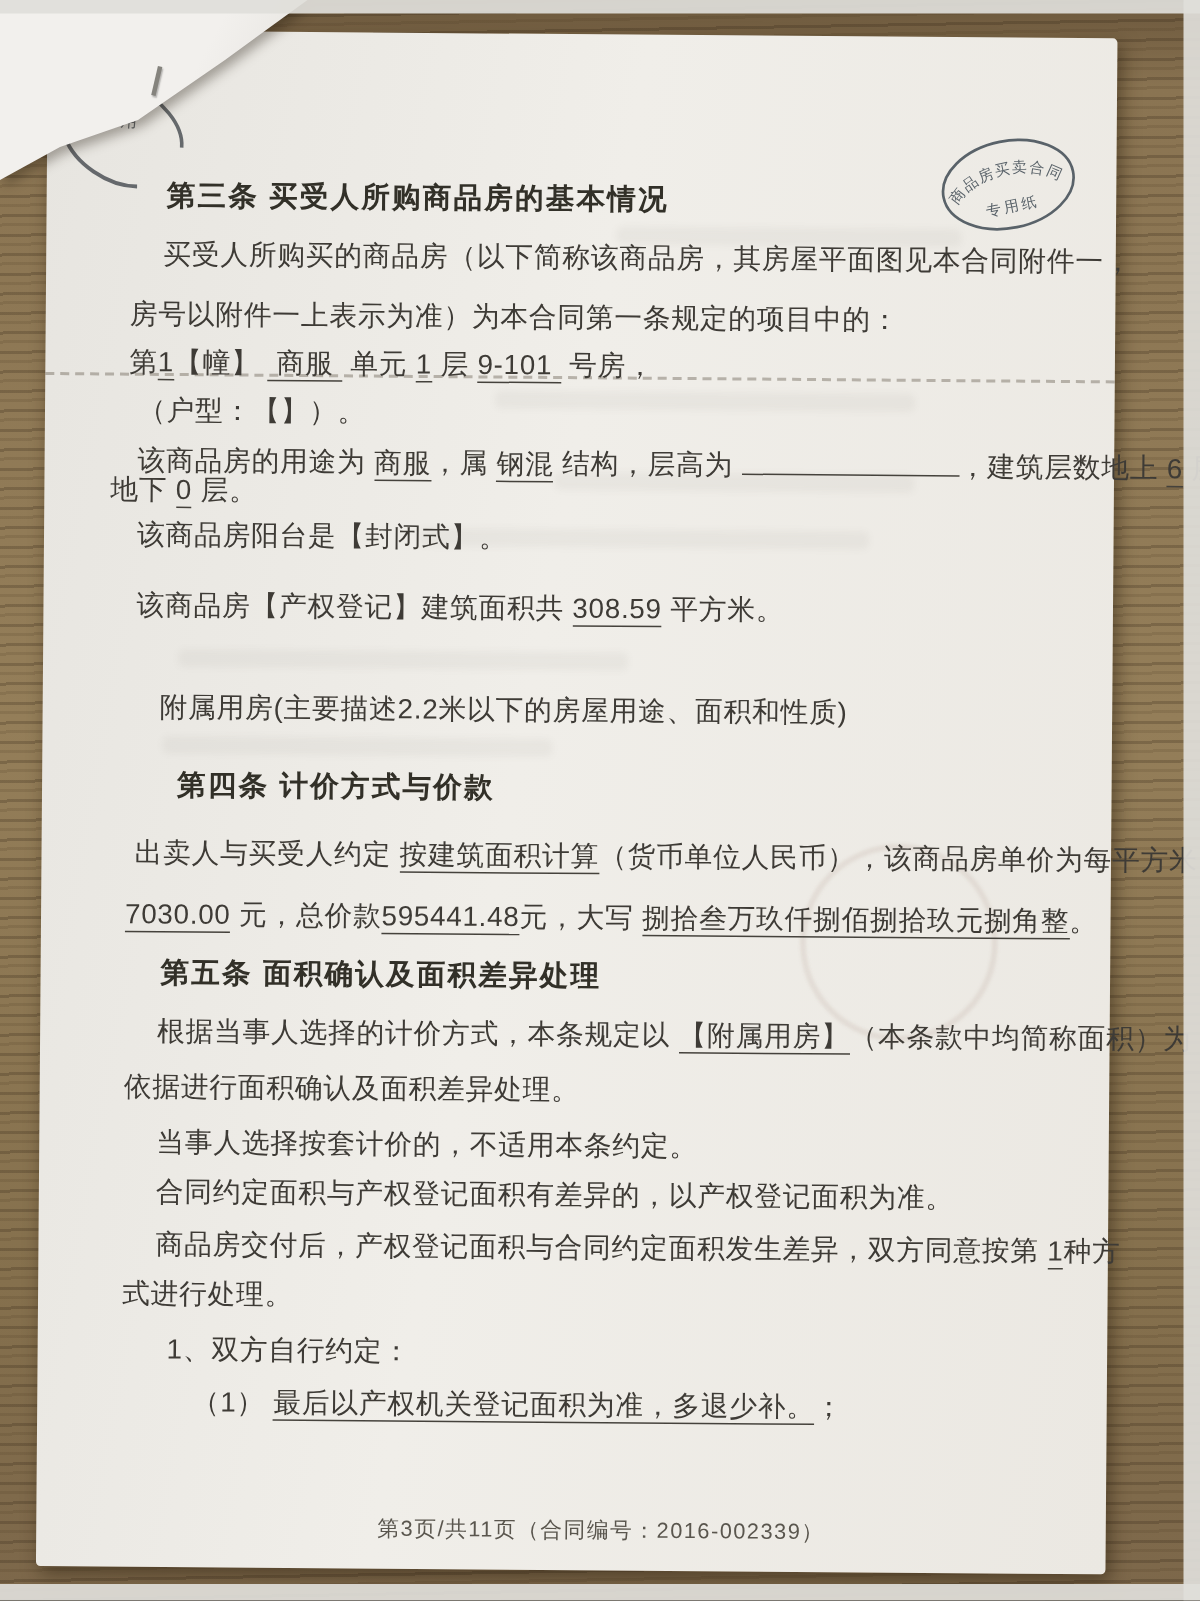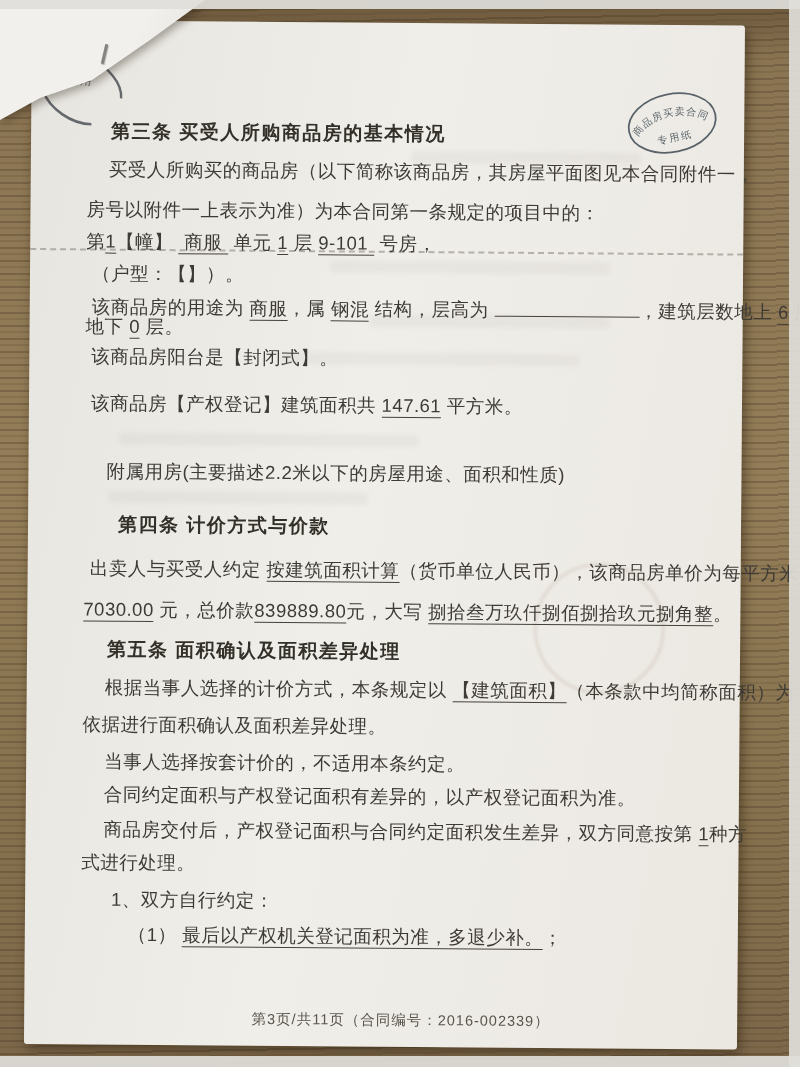--- a/index.html
+++ b/index.html
@@ -76,29 +76,29 @@
       </text>
       <text x="56" y="60" text-anchor="middle" font-size="10" fill="#35414b" letter-spacing="2">专用纸</text>
     </svg>
 
     <div class="ln hd" style="top:100px;left:80px;">第三条 买受人所购商品房的基本情况</div>
     <div class="ln" style="top:138px;left:78px;">买受人所购买的商品房（以下简称该商品房，其房屋平面图见本合同附件一，</div>
     <div class="ln" style="top:178px;left:56px;">房号以附件一上表示为准）为本合同第一条规定的项目中的：</div>
     <div class="ln" style="top:210px;left:56px;"><span>第</span><span class="u">1</span><span>【幢】 </span><span class="u"> 商服 </span><span> 单元 </span><span class="u">1</span><span> 层 </span><span class="u">9-101 </span><span> 号房，</span></div>
     <div class="ln" style="top:242px;left:62px;">（户型：【】）。</div>
     <div class="ln" style="top:272px;left:62px;"><span>该商品房的用途为 </span><span class="u">商服</span><span>，属 </span><span class="u">钢混</span><span> 结构，层高为 </span><span class="u blank"></span><span>，建筑层数地上 </span><span class="u">6</span><span> 层，</span></div>
-    <div class="ln" style="top:295px;left:56px;"><span>地下 </span><span class="u">0</span><span> 层。</span></div>
+    <div class="ln" style="top:295px;left:44px;"><span>地下 </span><span class="u">0</span><span> 层。</span></div>
     <div class="ln" style="top:325px;left:62px;">该商品房阳台是【封闭式】。</div>
-    <div class="ln" style="top:372px;left:62px;"><span>该商品房【产权登记】建筑面积共 </span><span class="u">147.61</span><span> 平方米。</span></div>
+    <div class="ln" style="top:372px;left:62px;"><span>该商品房【产权登记】建筑面积共 </span><span class="u">308.59</span><span> 平方米。</span></div>
     <div class="ln" style="top:440px;left:78px;">附属用房(主要描述2.2米以下的房屋用途、面积和性质)</div>
     <div class="ln hd" style="top:493px;left:90px;">第四条 计价方式与价款</div>
     <div class="ln" style="top:537px;left:62px;"><span>出卖人与买受人约定 </span><span class="u">按建筑面积计算</span><span>（货币单位人民币），该商品房单价为每平方米</span></div>
-    <div class="ln" style="top:578px;left:56px;"><span class="u">7030.00</span><span> 元，总价款</span><span class="u">839889.80</span><span>元，大写 </span><span class="u">捌拾叁万玖仟捌佰捌拾玖元捌角整</span><span>。</span></div>
+    <div class="ln" style="top:578px;left:56px;"><span class="u">7030.00</span><span> 元，总价款</span><span class="u">595441.48</span><span>元，大写 </span><span class="u">捌拾叁万玖仟捌佰捌拾玖元捌角整</span><span>。</span></div>
     <div class="ln hd" style="top:618px;left:80px;">第五条 面积确认及面积差异处理</div>
-    <div class="ln" style="top:656px;left:78px;"><span>根据当事人选择的计价方式，本条规定以 </span><span class="u">【建筑面积】</span><span>（本条款中均简称面积）为</span></div>
+    <div class="ln" style="top:656px;left:78px;"><span>根据当事人选择的计价方式，本条规定以 </span><span class="u">【附属用房】</span><span>（本条款中均简称面积）为</span></div>
     <div class="ln" style="top:693px;left:56px;">依据进行面积确认及面积差异处理。</div>
     <div class="ln" style="top:730px;left:78px;">当事人选择按套计价的，不适用本条约定。</div>
     <div class="ln" style="top:763px;left:78px;">合同约定面积与产权登记面积有差异的，以产权登记面积为准。</div>
     <div class="ln" style="top:798px;left:78px;"><span>商品房交付后，产权登记面积与合同约定面积发生差异，双方同意按第 </span><span class="u">1</span><span>种方</span></div>
     <div class="ln" style="top:831px;left:56px;">式进行处理。</div>
     <div class="ln" style="top:868px;left:86px;">1、双方自行约定：</div>
     <div class="ln" style="top:903px;left:103px;"><span>（1） </span><span class="u">最后以产权机关登记面积为准，多退少补。</span><span>；</span></div>
 
     <div class="footer-ln">第3页/共11页（合同编号：2016-002339）</div>
   </div>

